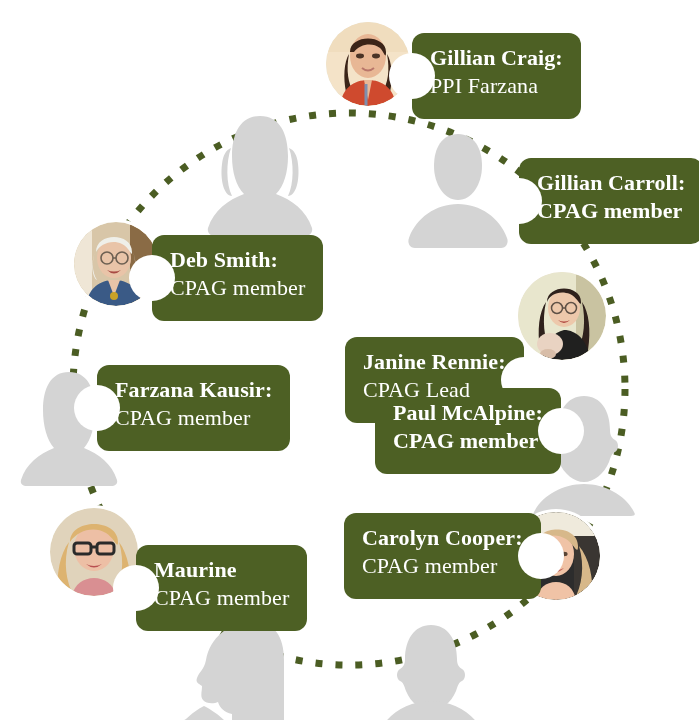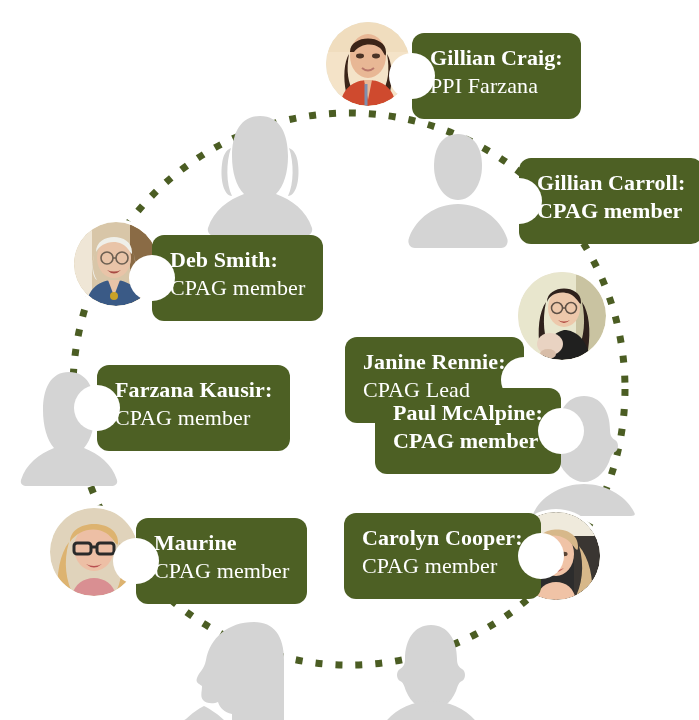--- a/index.html
+++ b/index.html
@@ -310,21 +310,21 @@
   </div>
 
   <div class="pill allbold" style="left:375px; top:388px;">
     <span class="notch right"></span>
     <span class="pill-inner">
       <span class="nm">Paul McAlpine:</span>
       <span class="rl">CPAG member</span>
     </span>
   </div>
 
-  <div class="pill" style="left:136px; top:518px;">
+  <div class="pill" style="left:136px; top:545px;">
     <span class="notch left"></span>
     <span class="pill-inner">
       <span class="nm">Maurine</span>
       <span class="rl">CPAG member</span>
     </span>
   </div>
 
   <div class="pill" style="left:344px; top:513px;">
     <span class="notch right"></span>
     <span class="pill-inner">

